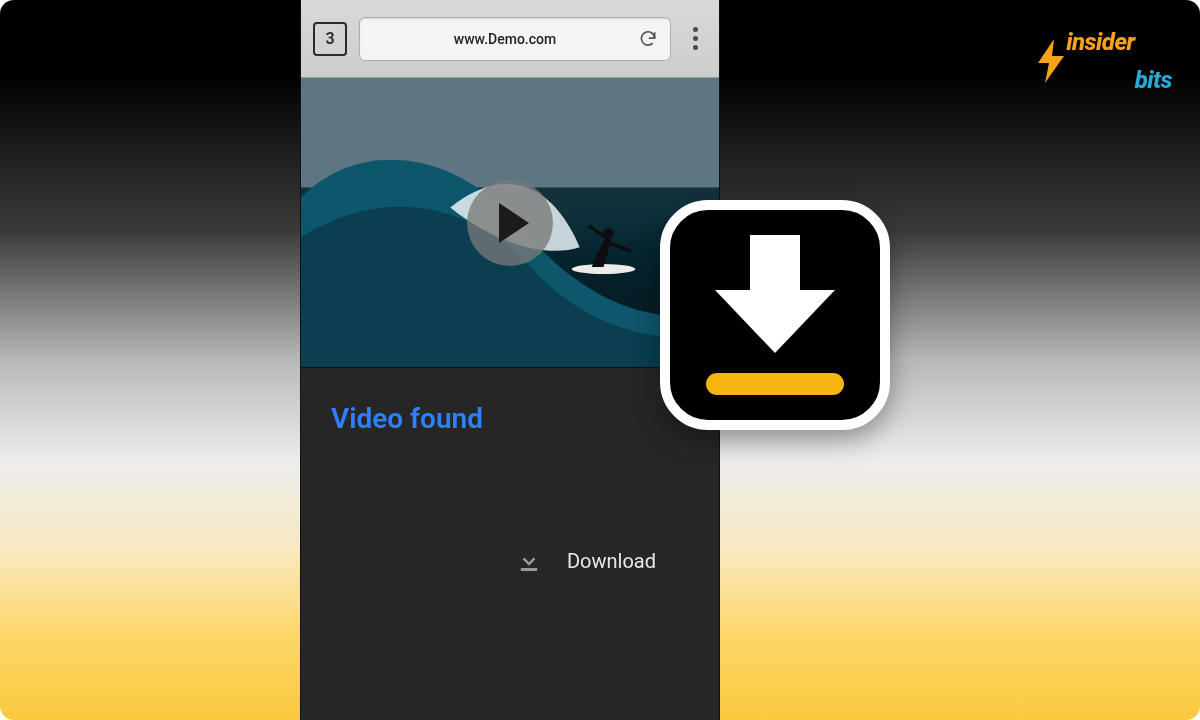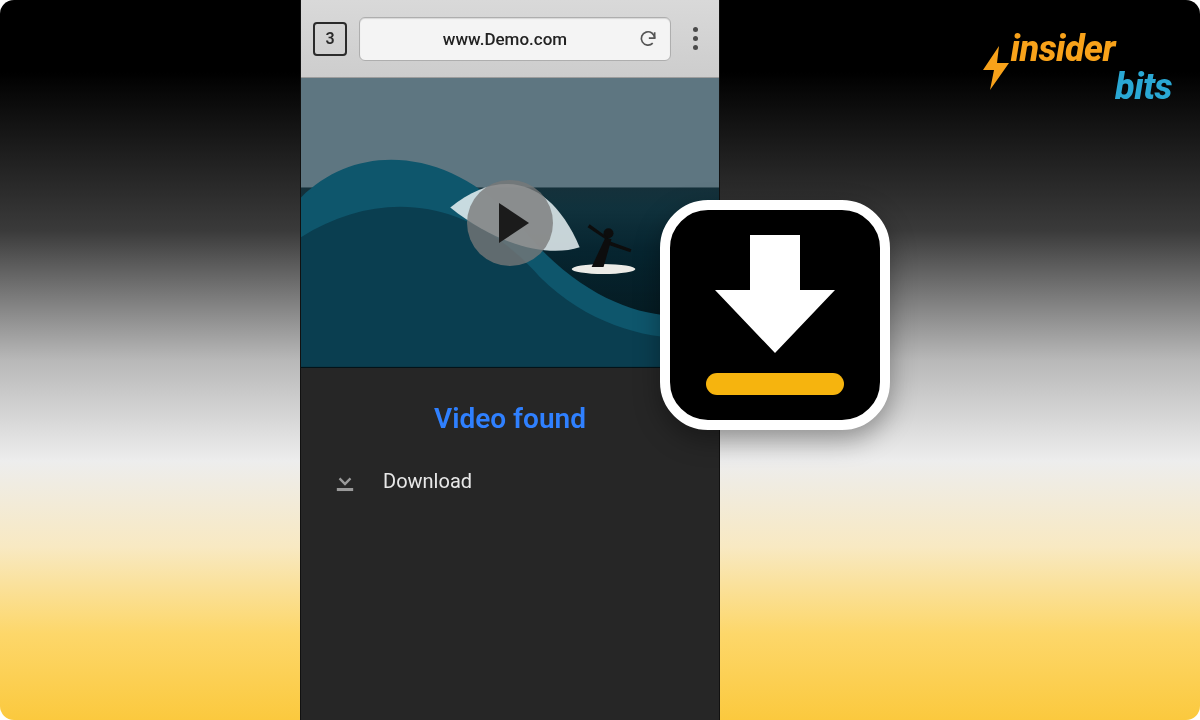--- a/index.html
+++ b/index.html
@@ -24,21 +24,21 @@
   }
 
   
   .logo {
     position: absolute;
     top: 28px;
     right: 28px;
     display: flex;
     align-items: center;
     font-weight: 800;
-    font-size: 36px;
+    font-size: 24px;
     letter-spacing: -0.5px;
     font-style: italic;
   }
   .logo .bolt {
     width: 30px; height: 44px; position: relative;
   }
   .logo .wordmark { display: inline-flex; }
   .logo .w1 { color: #f8a21a; }
   .logo .w2 { color: #2aa8d4; margin-top: 38px; }
 
@@ -80,21 +80,21 @@
     background: #f4f4f4;
     border: 1px solid #aeaeae;
     border-radius: 6px;
     box-shadow: inset 0 1px 1px rgba(0,0,0,.12);
     display: flex;
     align-items: center;
     justify-content: space-between;
     padding: 0 12px;
     color: #222;
   }
-  .urlbox .urltext { font-size: 17px; font-weight: 500; margin: 0 auto; }
+  .urlbox .urltext { font-size: 14px; font-weight: 500; margin: 0 auto; }
   .urlbox .refresh {
     width: 20px; height: 20px; color:#555;
   }
   .overflow {
     width: 24px; display:flex; flex-direction:column; align-items:center; gap:4px;
   }
   .overflow span {
     width:5px; height:5px; border-radius:50%; background:#4a4a4a;
   }
 
@@ -116,21 +116,21 @@
   .playbtn .tri {
     width:0; height:0; border-left:30px solid #1b1b1b;
     border-top:20px solid transparent; border-bottom:20px solid transparent;
     margin-left:8px;
   }
 
   .sheet {
     flex:1;
     background:#262626;
     padding: 34px 30px 0 30px;
-    display:flex; flex-direction:column; gap: 32px; text-align: center;
+    display:flex; flex-direction:row; gap: 32px;
   }
   .sheet-title {
     color:#2f80ff;
     font-size: 28px;
     font-weight: 600;
   }
   .sheet-row {
     display:flex; align-items:center; gap:24px;
     color:#e8e8e8; font-size:20px;
   }

